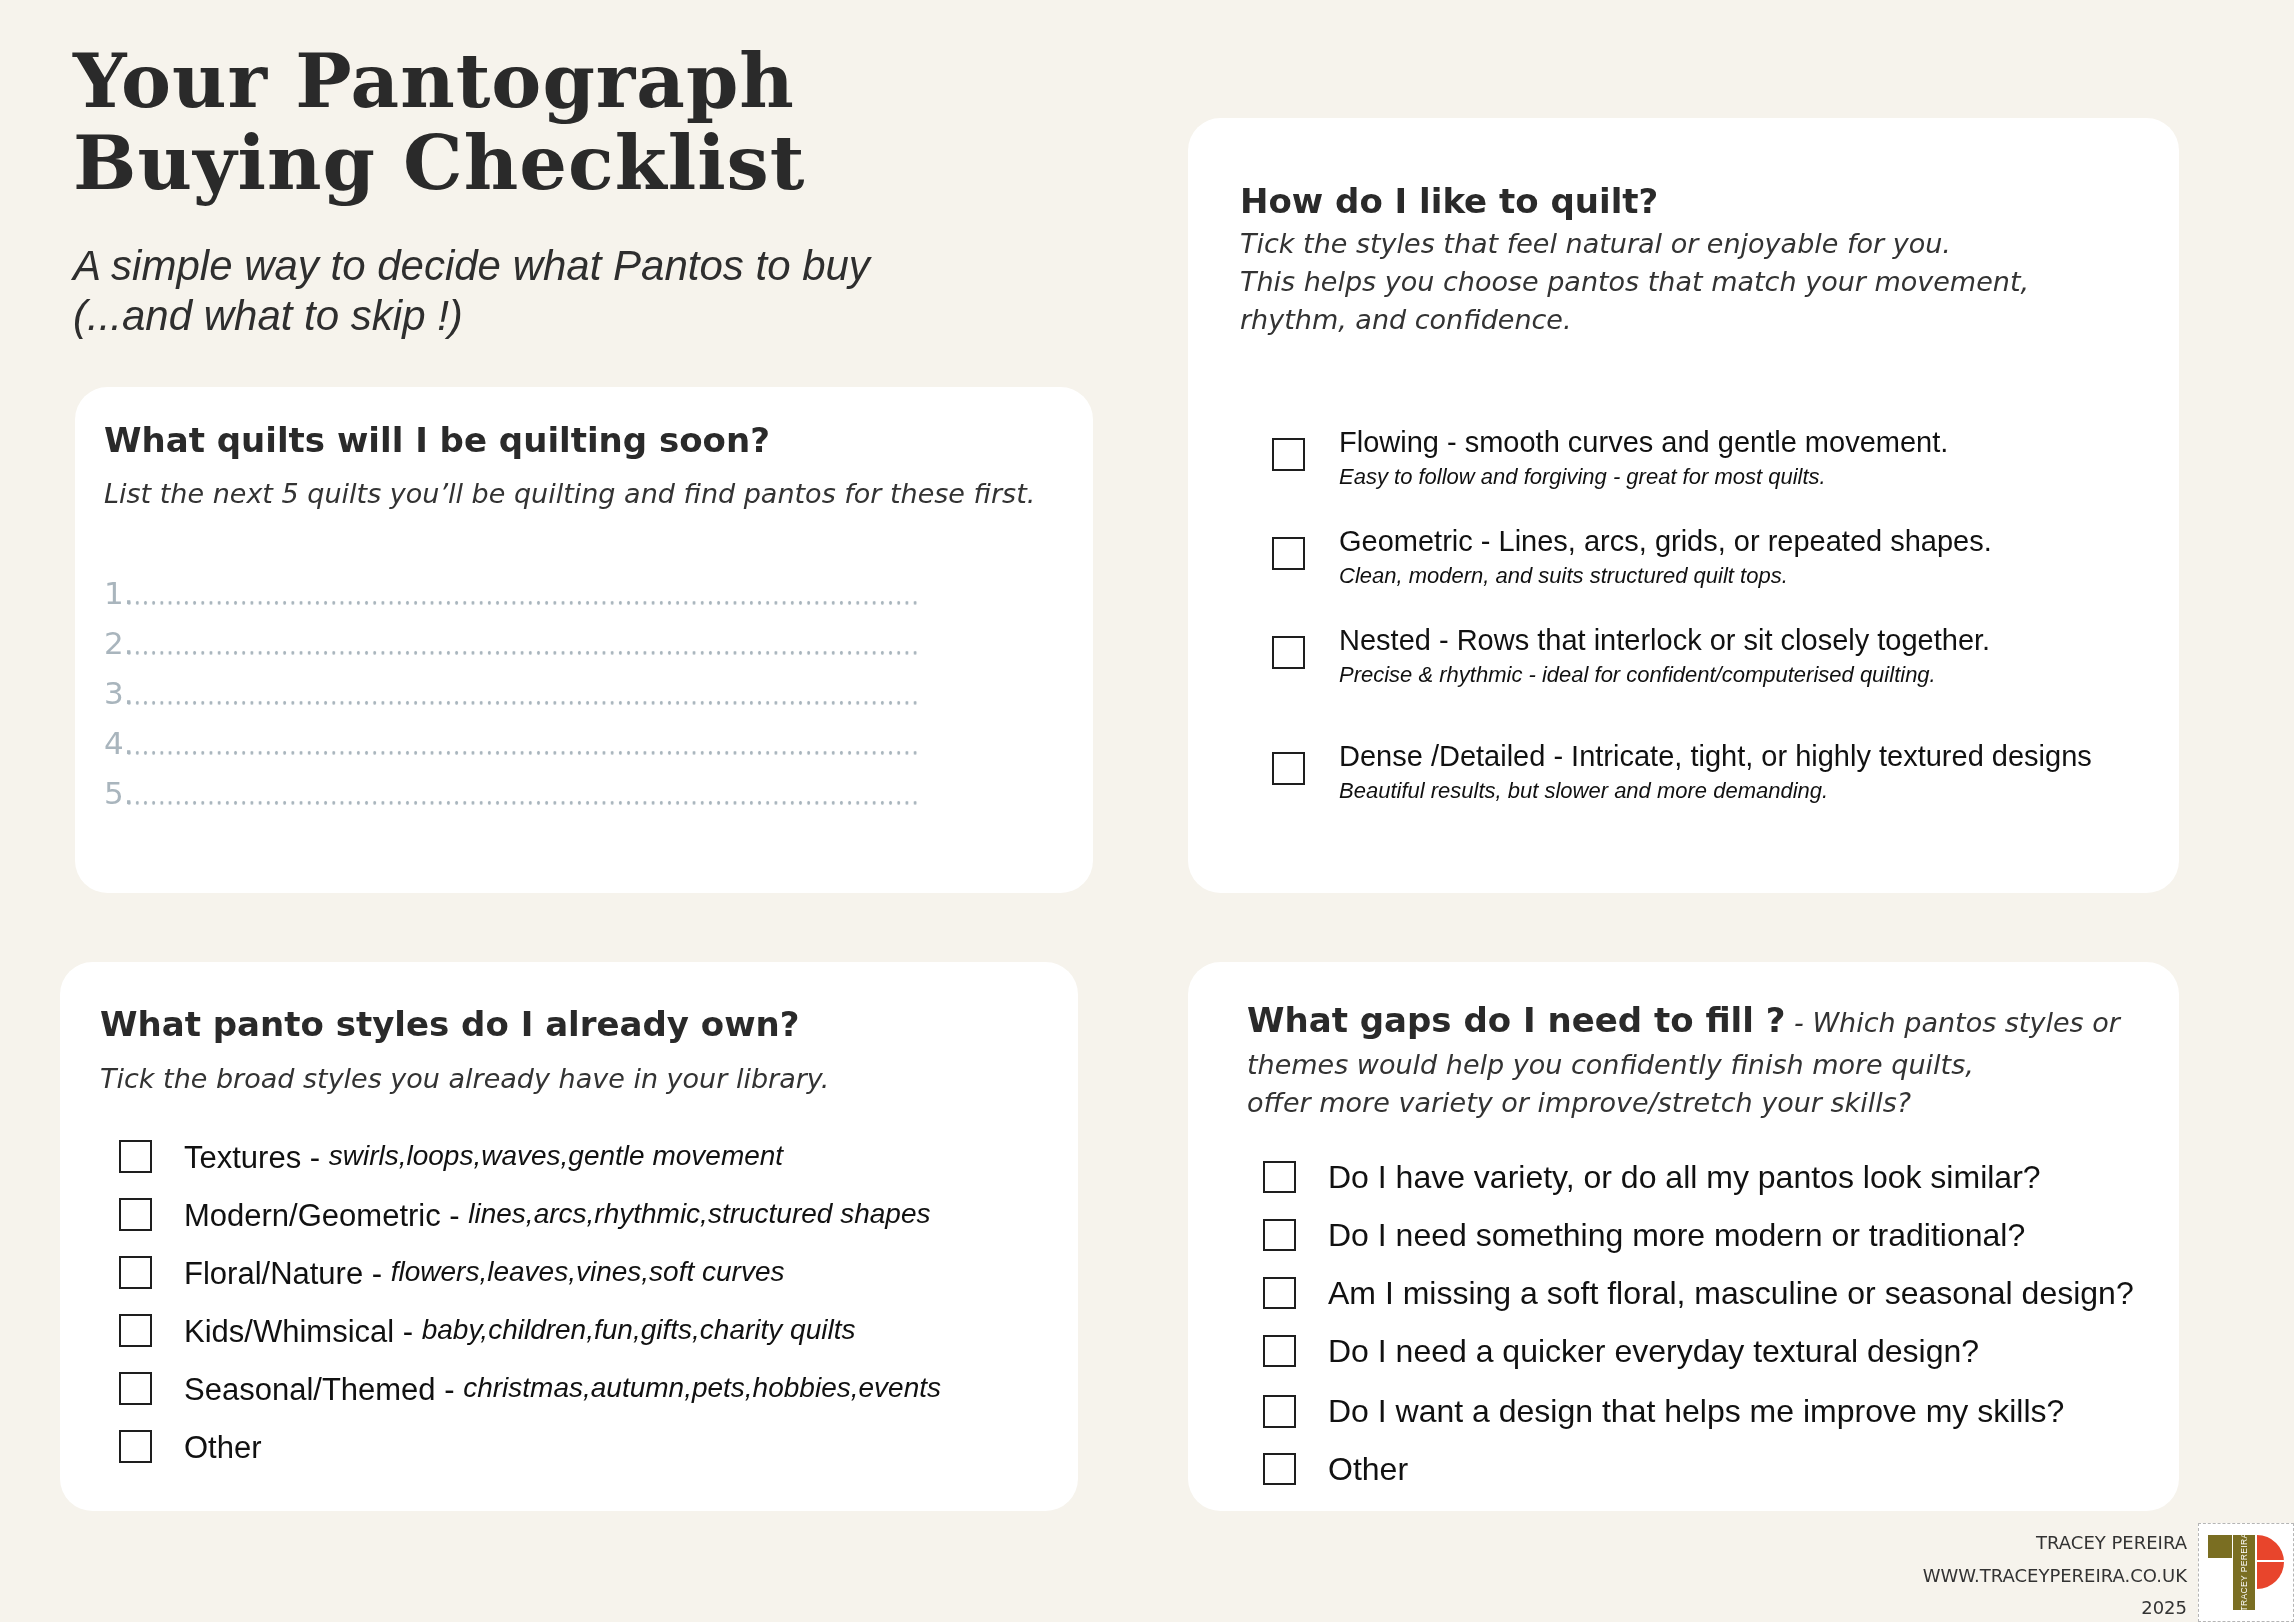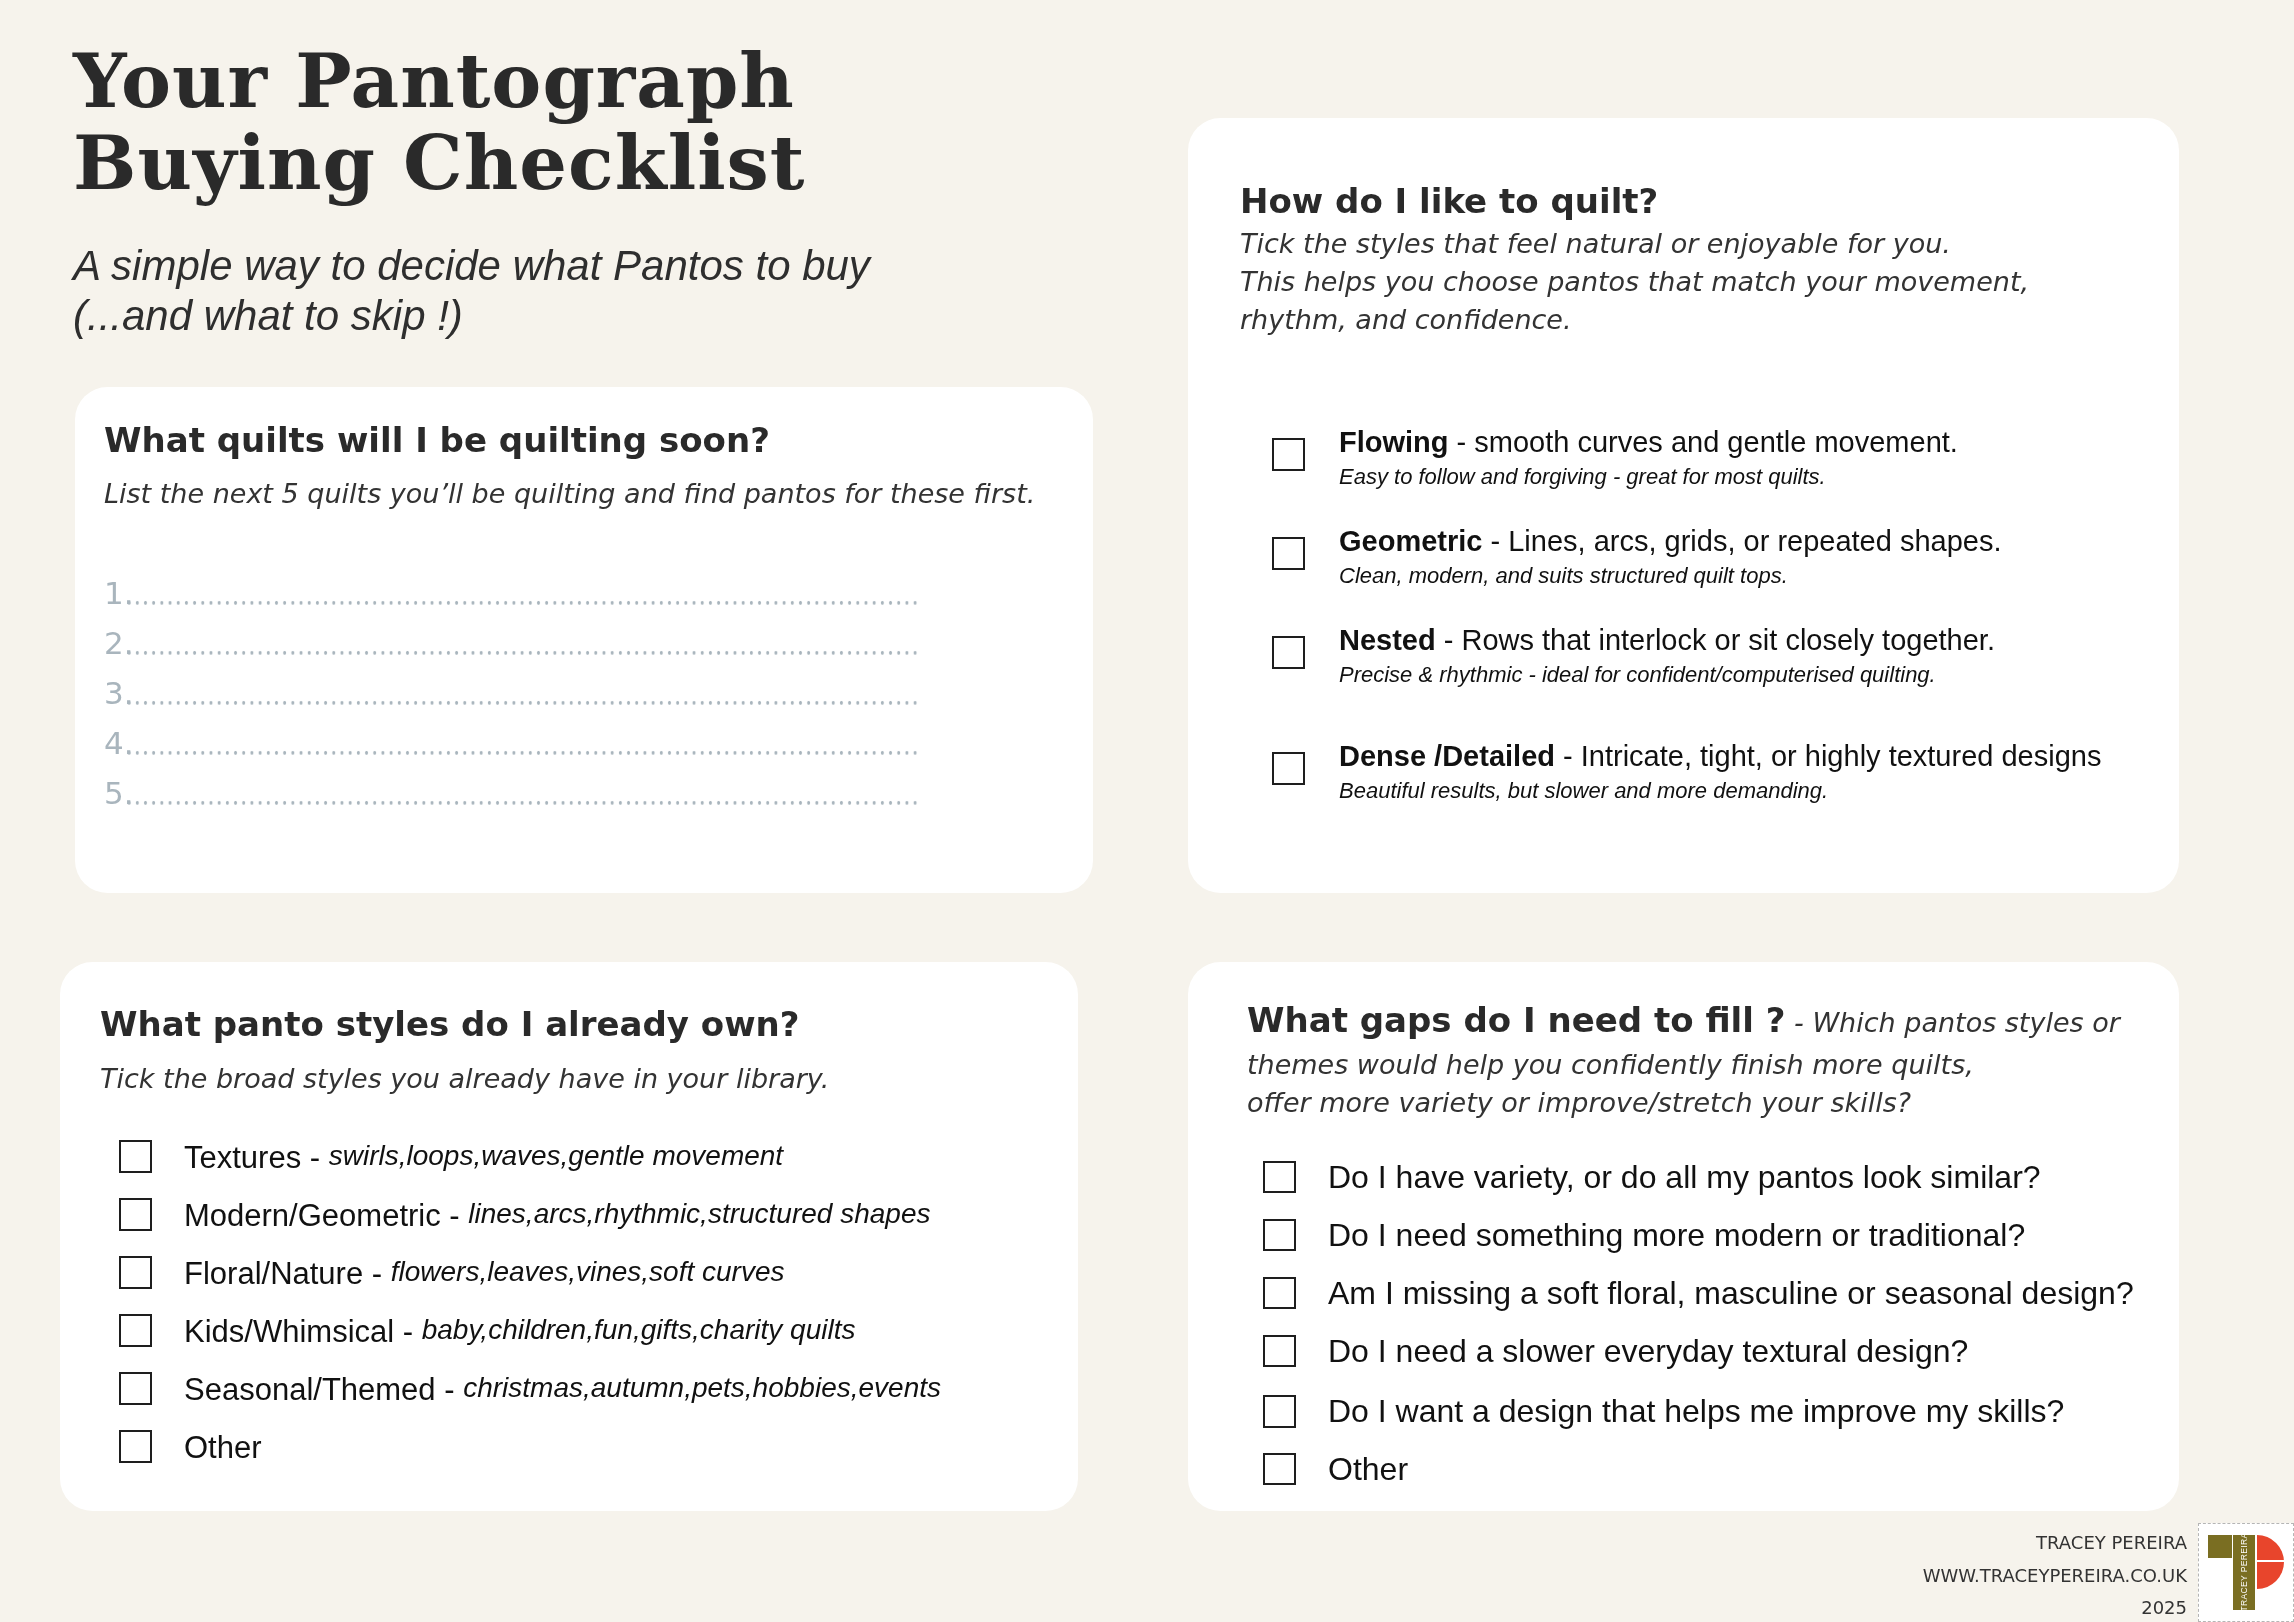--- a/index.html
+++ b/index.html
@@ -75,21 +75,21 @@
 
   
   #card-how .card-heading { left: 52px; top: 63px; }
   #card-how .card-desc { left: 52px; top: 107px; width: 860px; }
   .style-list { position: absolute; left: 84px; top: 306px; }
   .style-item { position: relative; height: 99px; }
   .style-item:nth-child(4) { margin-top: 17px; }
   .style-item .cbox { position: absolute; left: 0; top: 14.3px; }
   .style-item .text { position: absolute; left: 67px; top: 0; white-space: nowrap; }
   .style-item .line1 { font-size: 29px; line-height: 36px; color: #111; }
-  .style-item .line1 b { font-weight: bold; margin-top: 17px; }
+  .style-item .line1 b { font-weight: normal; margin-top: 17px; }
   .style-item .line2 { font-size: 22px; line-height: 34px; font-style: italic; color: #111; }
 
   .cbox {
     width: 32.5px; height: 32.5px;
     border: 2.4px solid #1e1e1e;
     background: #fff;
     box-sizing: border-box;
   }
 
   
@@ -271,21 +271,21 @@
     <div class="gap-item">
         <div class="cbox"></div>
         <span class="label">Do I need something more modern or traditional?</span>
       </div>
     <div class="gap-item">
         <div class="cbox"></div>
         <span class="label">Am I missing a soft floral, masculine or seasonal design?</span>
       </div>
     <div class="gap-item">
         <div class="cbox"></div>
-        <span class="label">Do I need a slower everyday textural design?</span>
+        <span class="label">Do I need a quicker everyday textural design?</span>
       </div>
     <div class="gap-item">
         <div class="cbox"></div>
         <span class="label">Do I want a design that helps me improve my skills?</span>
       </div>
     <div class="gap-item">
         <div class="cbox"></div>
         <span class="label">Other</span>
       </div>
   </div>

